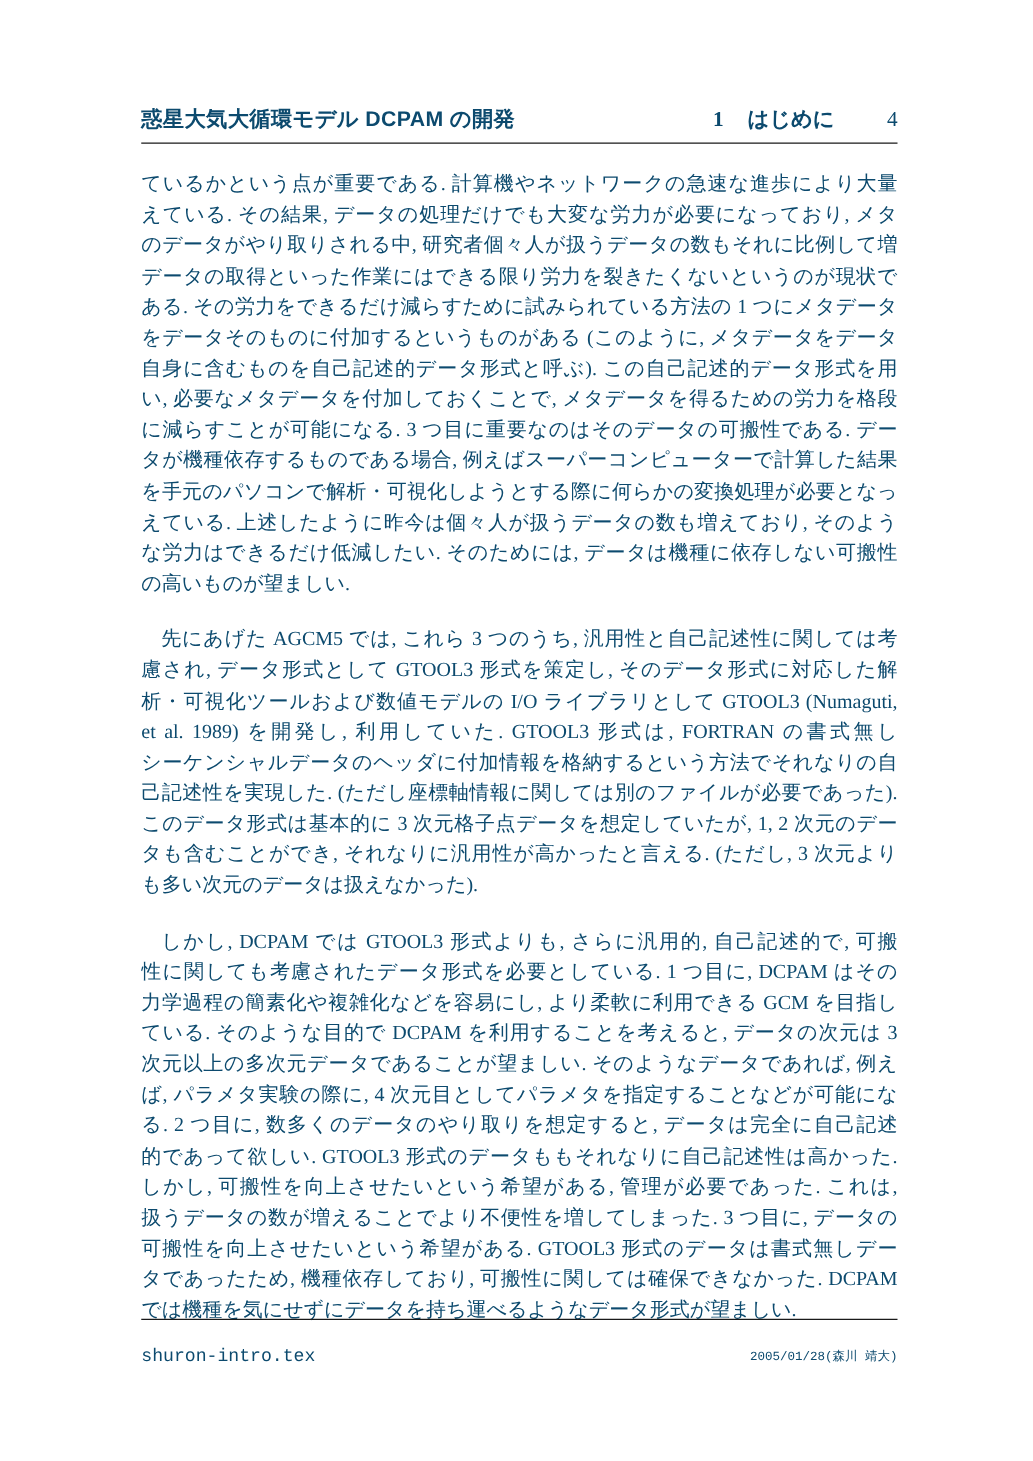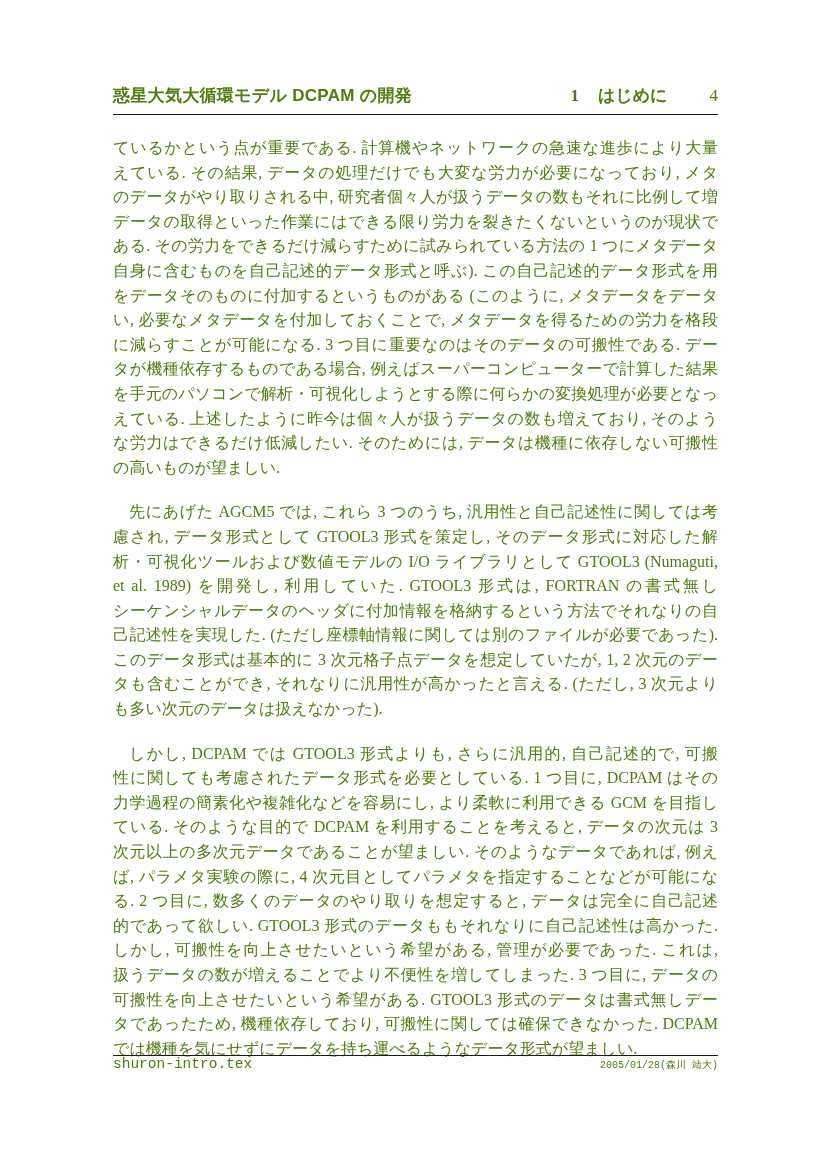--- a/index.html
+++ b/index.html
@@ -5,21 +5,21 @@
   html, body {
     margin: 0;
     padding: 0;
     background: #ffffff;
   }
   .page {
     position: relative;
     width: 826px;
     height: 1169px;
     background: #ffffff;
-    color: #4d7c0f;
+    color: #0c4a6e;
     font-family: "Liberation Serif", "DejaVu Serif", serif;
     overflow: hidden;
   }
   
   .header {
     position: absolute;
     left: 113px;
     right: 108px;
     top: 84px;
     padding-bottom: 7px;
@@ -78,24 +78,24 @@
   .line.indent {
     text-indent: 16px;
   }
   
   .footer {
     position: absolute;
     left: 113px;
     right: 108px;
     top: 1055px;
     border-top: 1.5px solid #1a1a1a;
-    padding-top: 0;
+    padding-top: 22px;
     display: flex;
     justify-content: space-between;
-    align-items: flex-end;
+    align-items: flex-start;
   }
   .footer-left {
     font-family: "Liberation Mono", "DejaVu Sans Mono", monospace;
     font-size: 14.5px;
   }
   .footer-right {
     font-size: 10px;
     font-family: Liberation Mono, monospace;
   }
 </style>
@@ -113,22 +113,22 @@
     </span>
   </div>
 
   <div class="document-body">
       <div class="paragraph">
         <div class="line">ているかという点が重要である. 計算機やネットワークの急速な進歩により大量</div>
         <div class="line">えている. その結果, データの処理だけでも大変な労力が必要になっており, メタ</div>
         <div class="line">のデータがやり取りされる中, 研究者個々人が扱うデータの数もそれに比例して増</div>
         <div class="line">データの取得といった作業にはできる限り労力を裂きたくないというのが現状で</div>
         <div class="line">ある. その労力をできるだけ減らすために試みられている方法の 1 つにメタデータ</div>
+        <div class="line">をデータそのものに付加するというものがある (このように, メタデータをデータ</div>
         <div class="line">自身に含むものを自己記述的データ形式と呼ぶ). この自己記述的データ形式を用</div>
-        <div class="line">をデータそのものに付加するというものがある (このように, メタデータをデータ</div>
         <div class="line">い, 必要なメタデータを付加しておくことで, メタデータを得るための労力を格段</div>
         <div class="line">に減らすことが可能になる. 3 つ目に重要なのはそのデータの可搬性である. デー</div>
         <div class="line">タが機種依存するものである場合, 例えばスーパーコンピューターで計算した結果</div>
         <div class="line">を手元のパソコンで解析・可視化しようとする際に何らかの変換処理が必要となっ</div>
         <div class="line">えている. 上述したように昨今は個々人が扱うデータの数も増えており, そのよう</div>
         <div class="line">な労力はできるだけ低減したい. そのためには, データは機種に依存しない可搬性</div>
         <div class="line last">の高いものが望ましい.</div>
       </div>
       <div class="paragraph">
         <div class="line indent">先にあげた AGCM5 では, これら 3 つのうち, 汎用性と自己記述性に関しては考</div>

